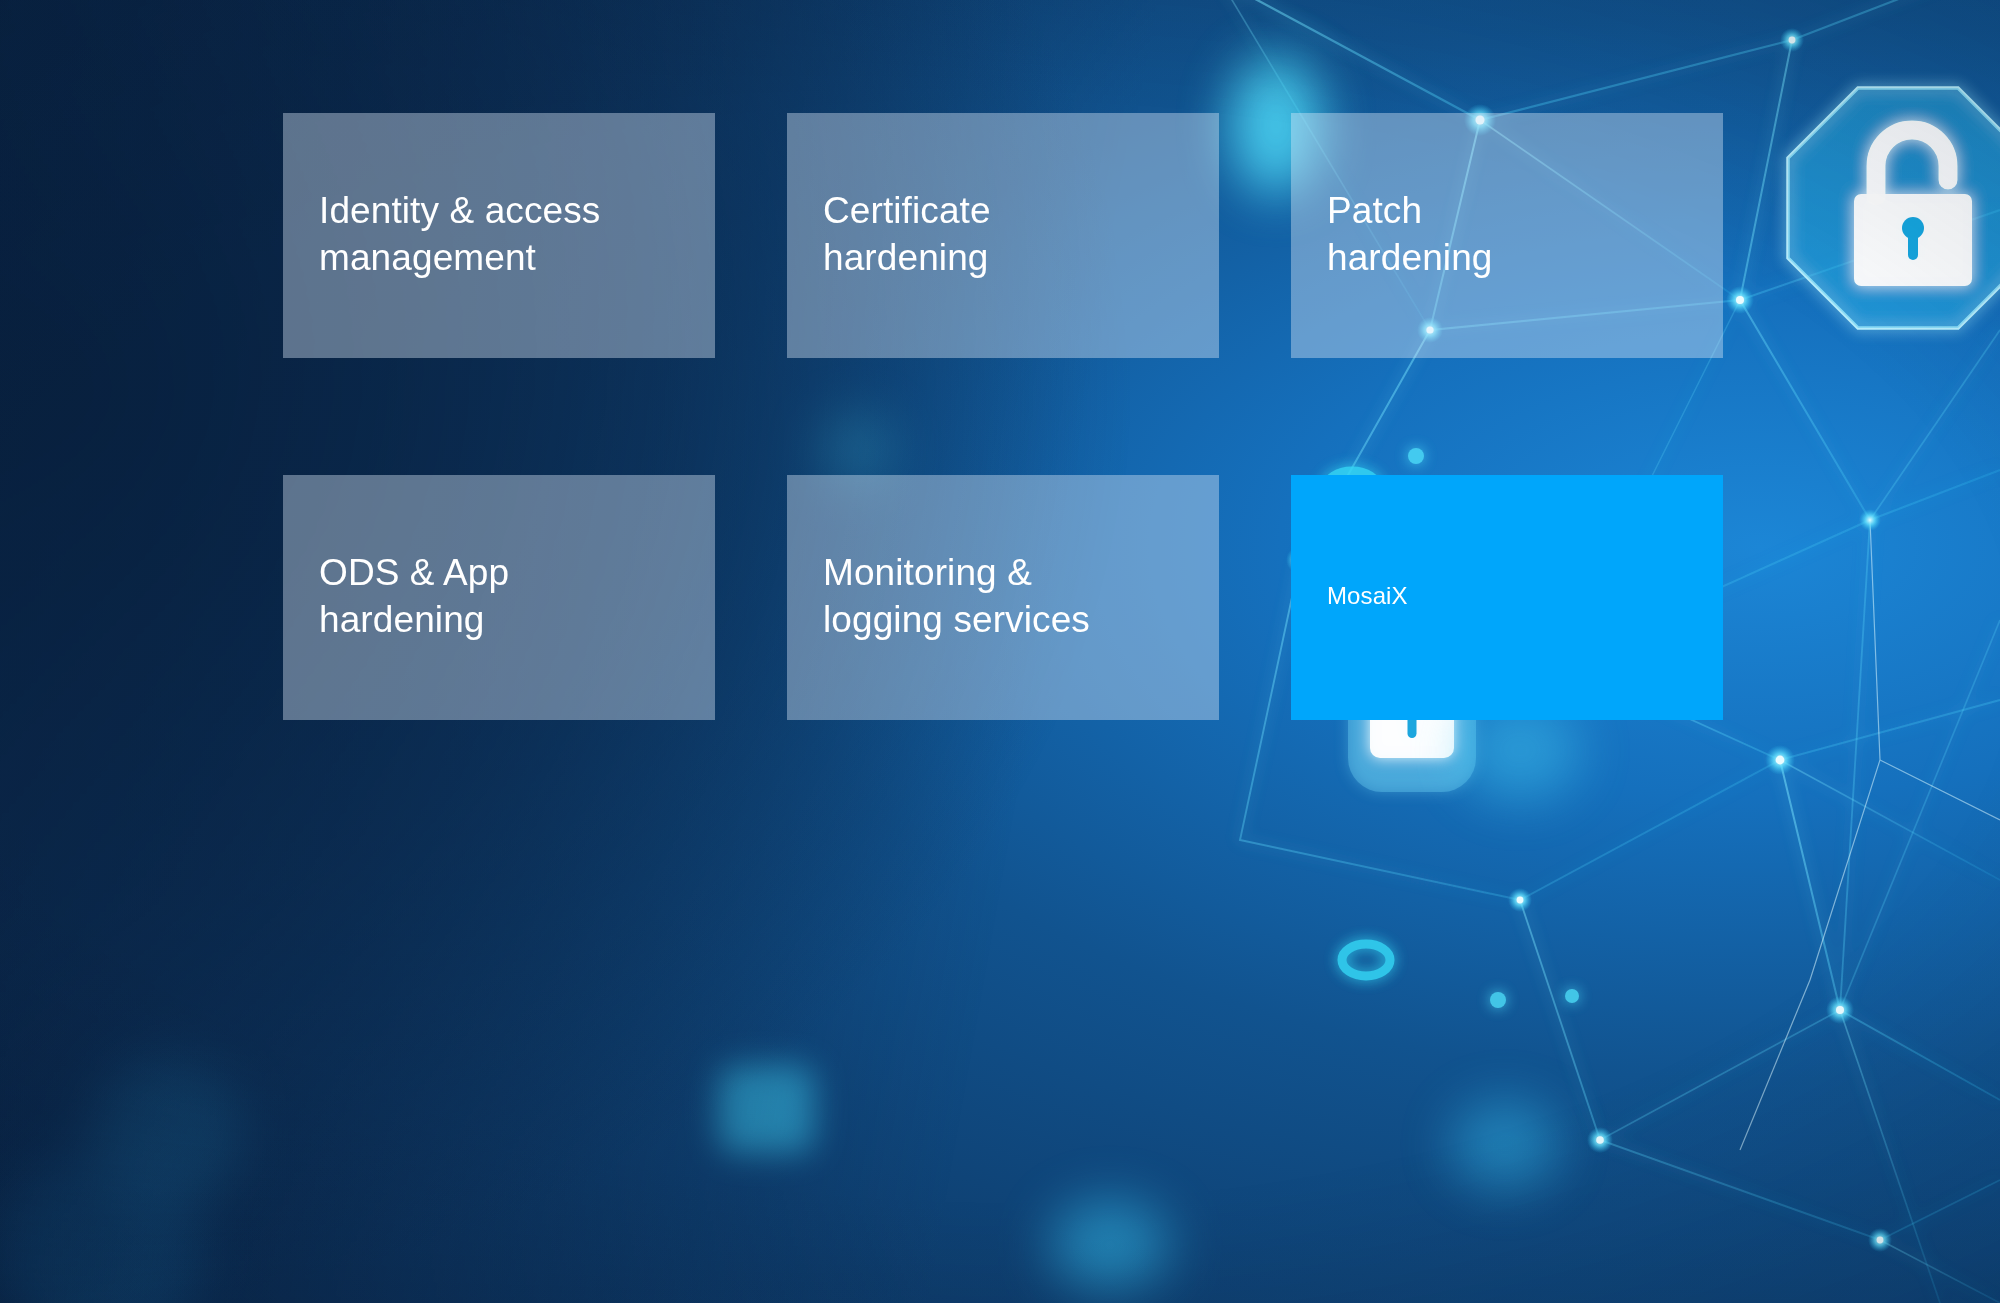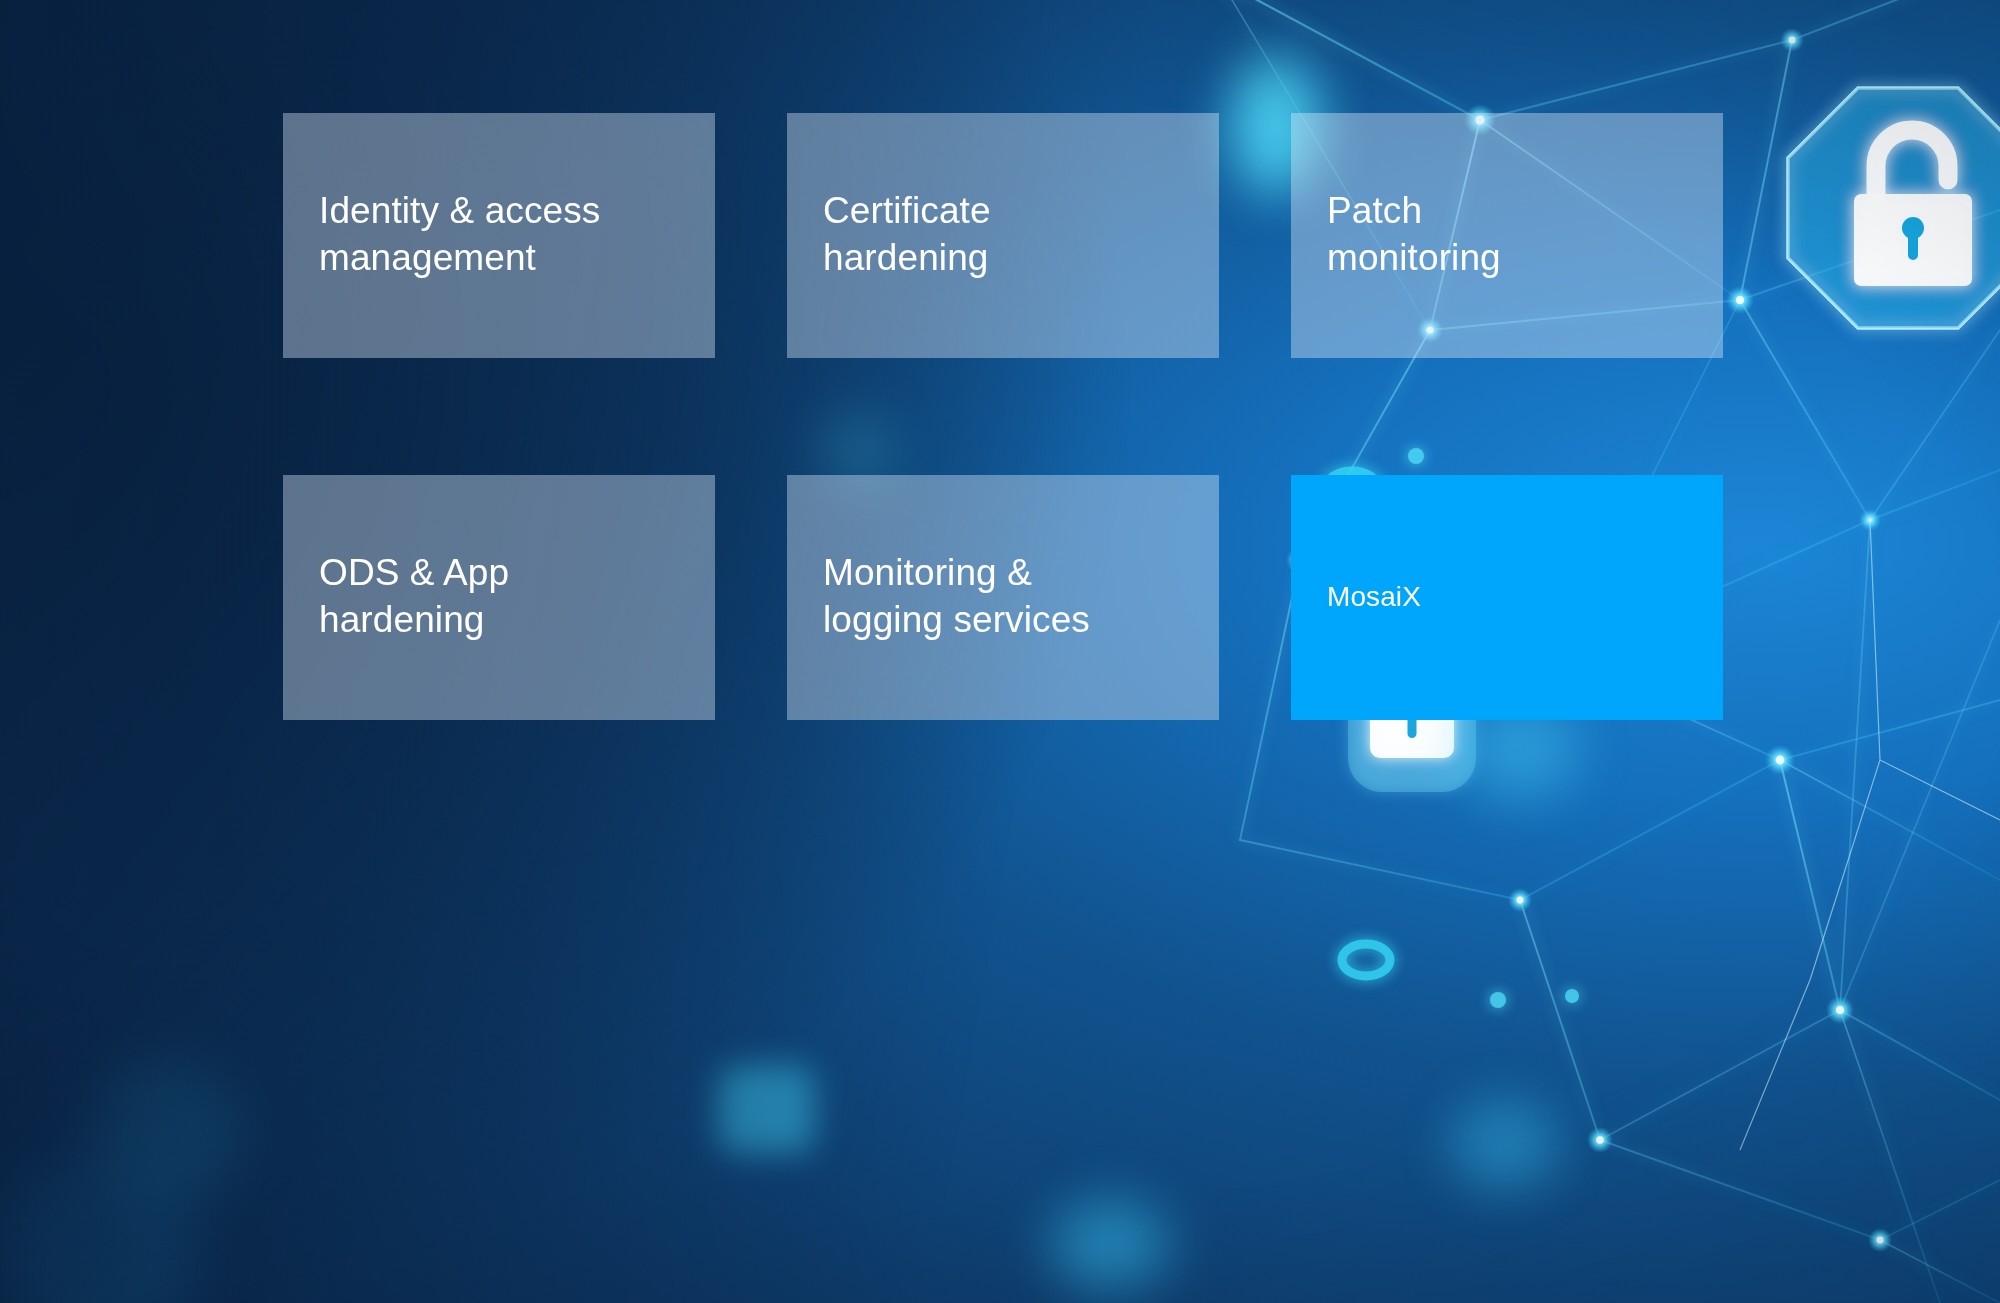--- a/index.html
+++ b/index.html
@@ -95,21 +95,21 @@
   .tile-label {
     color: #ffffff;
     font-size: 37px;
     line-height: 1.27;
     font-weight: 400;
     letter-spacing: 0.1px;
     white-space: pre-line;
     margin-top: -2px;
   }
   .tile.accent .tile-label {
-    font-size: 28px;
+    font-size: 24px;
     text-align: right;
   }
 </style>
 </head>
 <body>
 
 <div id="stage">
 
   <div class="bg-base"></div>
 
@@ -242,21 +242,21 @@
 
     <div class="tile">
       <div class="tile-label">Certificate
 hardening</div>
     </div>
 
 
 
     <div class="tile">
       <div class="tile-label">Patch
-monitoring</div>
+hardening</div>
     </div>
 
     <div class="tile">
       <div class="tile-label">ODS &amp; App
 hardening</div>
     </div>
 
     <div class="tile">
       <div class="tile-label">Monitoring &amp;
 logging services</div>

